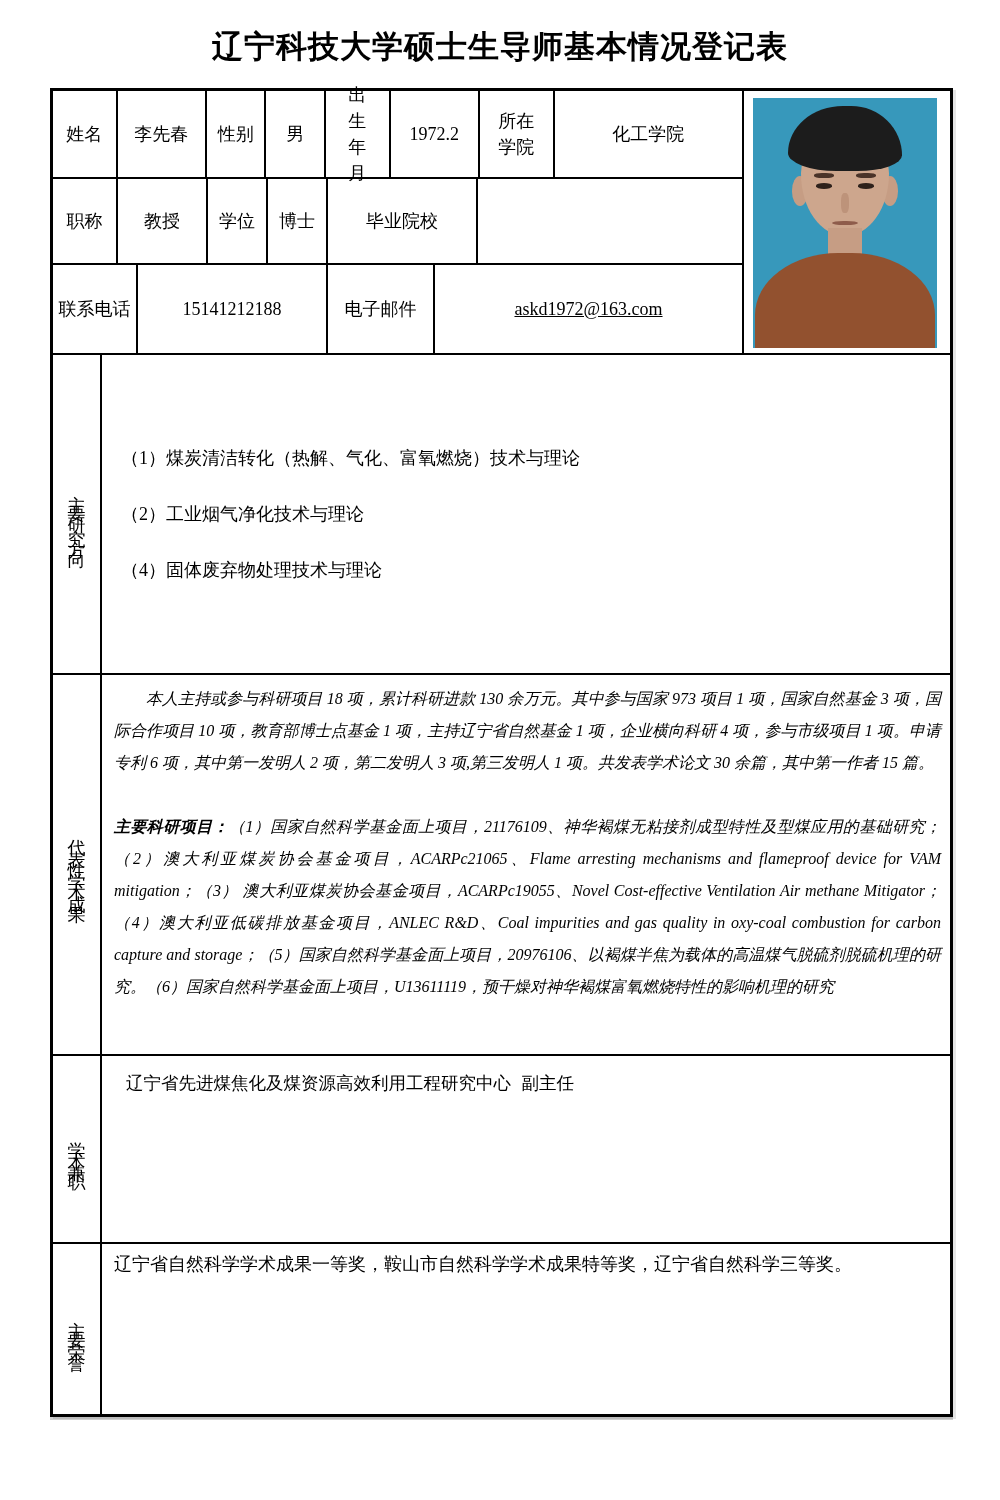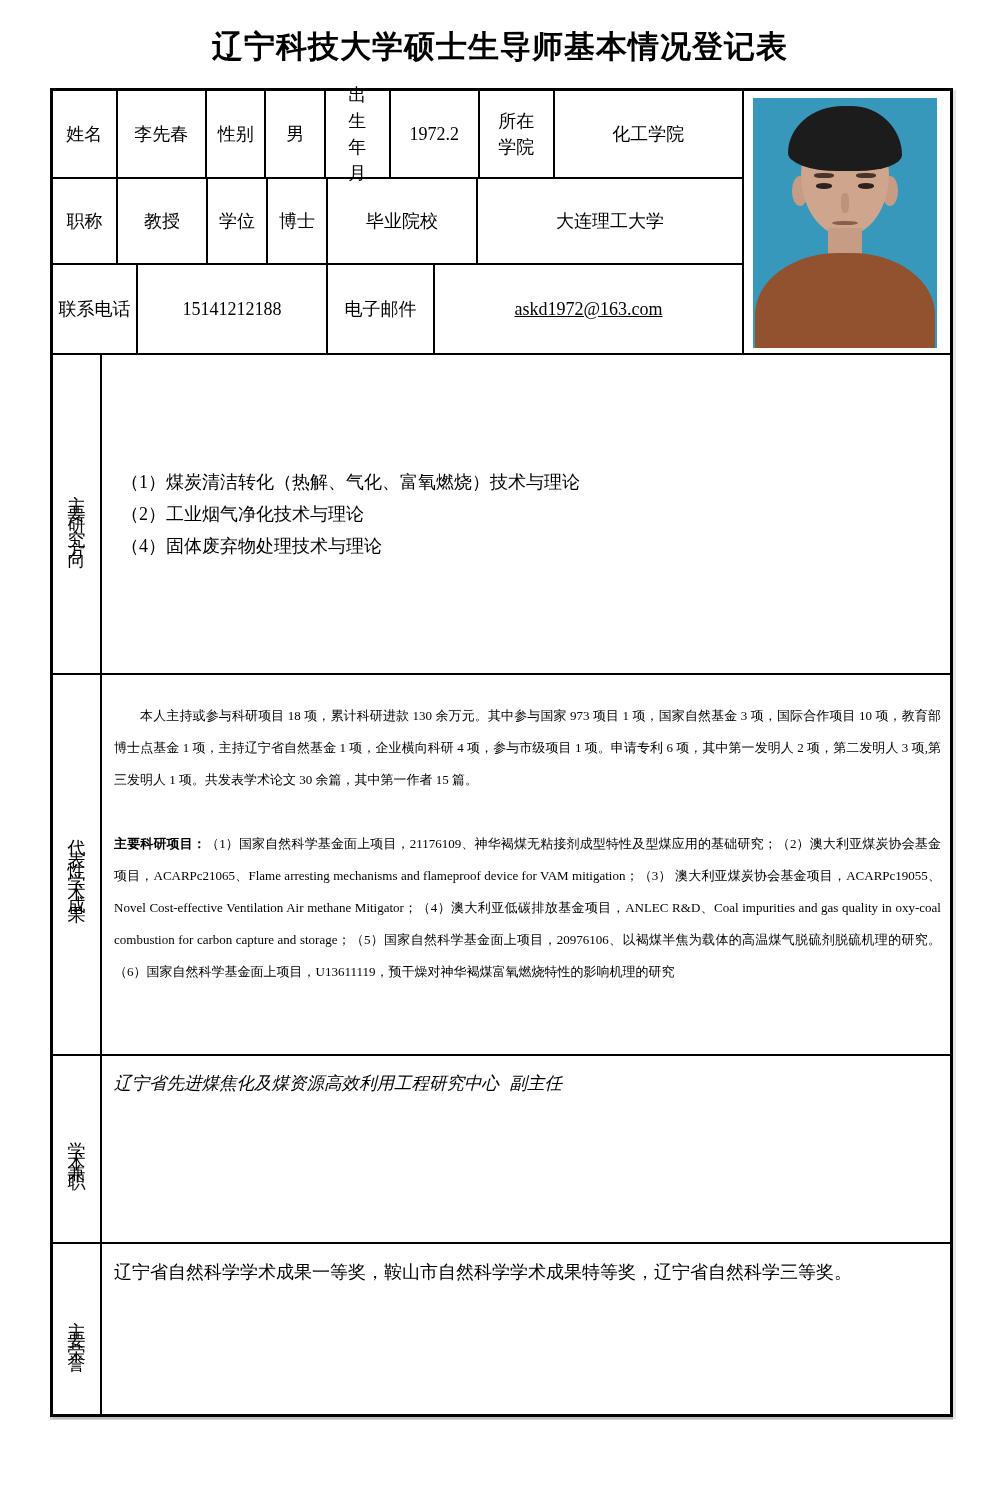--- a/index.html
+++ b/index.html
@@ -60,34 +60,34 @@
   
   .sec-row { display:flex; width:897px; border-bottom:2px solid #000; }
   .sec-row.last { border-bottom:none; }
   .sec-label {
     width:49px; border-right:2px solid #000;
     display:flex; align-items:center; justify-content:center;
     font-size:18px;
     writing-mode:vertical-lr; text-orientation:upright; letter-spacing:0.62em;
     padding:6px 0;
   }
-  .sec-content { width:848px; font-size:18px; line-height:32px; }
+  .sec-content { width:848px; font-size:18px; line-height:32px;gap:24px; }
 
   .row-directions { height:320px; }
   .row-directions .sec-content { display:flex; flex-direction:column; justify-content:center; padding:0 10px 0 19px; }
   .row-achievements { height:381px; }
-  .row-achievements .sec-content { padding:25px 9px 0 12px; font-size:13px; text-align:justify; }
+  .row-achievements .sec-content { padding:8px 9px 0 12px; font-size:16px; text-align:justify;font-style:italic; }
   .row-achievements .summary { text-indent:2em; margin:0; }
   .row-achievements .projects { margin:32px 0 0 0; }
   .row-achievements .projects-heading { font-weight:700; }
   .row-positions { height:188px; }
-  .row-positions .sec-content { padding:12px 9px 0 12px; font-family:"DejaVu Sans Mono","Liberation Mono",monospace; font-size:17.5px;font-style:italic; }
+  .row-positions .sec-content { padding:12px 9px 0 24px; font-family:"DejaVu Sans Mono","Liberation Mono",monospace; font-size:17.5px; }
   .row-positions p { margin:0 0 14px 0; line-height:30px; }
   .row-honors { height:170px; }
-  .row-honors .sec-content { padding:12px 9px 0 12px; }
+  .row-honors .sec-content { padding:4px 9px 0 12px; }
   .row-honors p { margin:0; }
 </style>
 </head>
 <body>
 
 <div class="doc">
 
   <h1 class="page-title">辽宁科技大学硕士生导师基本情况登记表</h1>
 
   <div class="reg-table">
@@ -105,21 +105,20 @@
           <div class="cell wrap2" style="width:75px">所在学院</div>
           <div class="cell last" style="width:189px">化工学院</div>
         </div>
 
         <div class="info-row row-2">
           <div class="cell" style="width:65px">职称</div>
           <div class="cell" style="width:90px">教授</div>
           <div class="cell" style="width:60px">学位</div>
           <div class="cell" style="width:60px">博士</div>
           <div class="cell" style="width:150px">毕业院校</div>
-          <div class="cell last" style="width:264px">大连理工大学</div>
         </div>
 
         <div class="info-row row-3">
           <div class="cell" style="width:85px; padding:2px 0">联系电话</div>
           <div class="cell" style="width:190px">15141212188</div>
           <div class="cell" style="width:107px">电子邮件</div>
           <div class="cell last" style="width:307px">
             <span class="email-value">askd1972@163.com</span>
           </div>
         </div>

